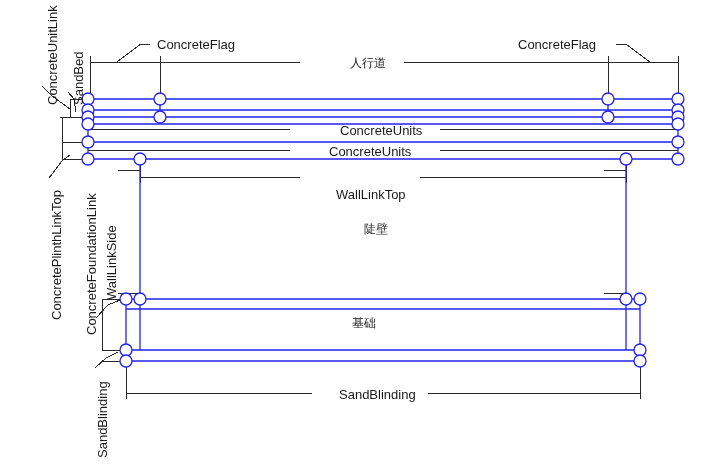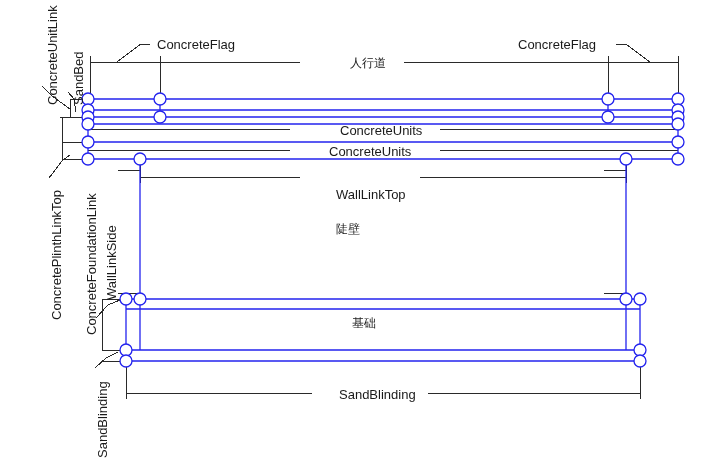--- a/index.html
+++ b/index.html
@@ -153,21 +153,21 @@
   <div class="lbl" style="left:518px;top:38px;">ConcreteFlag</div>
 
   <div class="lbl cjk" style="left:350px;top:57px;">人行道</div>
 
   <div class="lbl" style="left:340px;top:124px;">ConcreteUnits</div>
 
   <div class="lbl" style="left:329px;top:145px;">ConcreteUnits</div>
 
   <div class="lbl" style="left:336px;top:188px;">WallLinkTop</div>
 
-  <div class="lbl cjk" style="left:336px;top:223px;">陡壁</div>
+  <div class="lbl cjk" style="left:364px;top:223px;">陡壁</div>
 
   <div class="lbl cjk" style="left:352px;top:317px;">基础</div>
 
   <div class="lbl" style="left:339px;top:388px;">SandBlinding</div>
 
   <div class="vlbl" style="left:46px;top:105px;">ConcreteUnitLink</div>
 
   <div class="vlbl" style="left:72px;top:105px;">SandBed</div>
 
   <div class="vlbl" style="left:50px;top:320px;">ConcretePlinthLinkTop</div>

